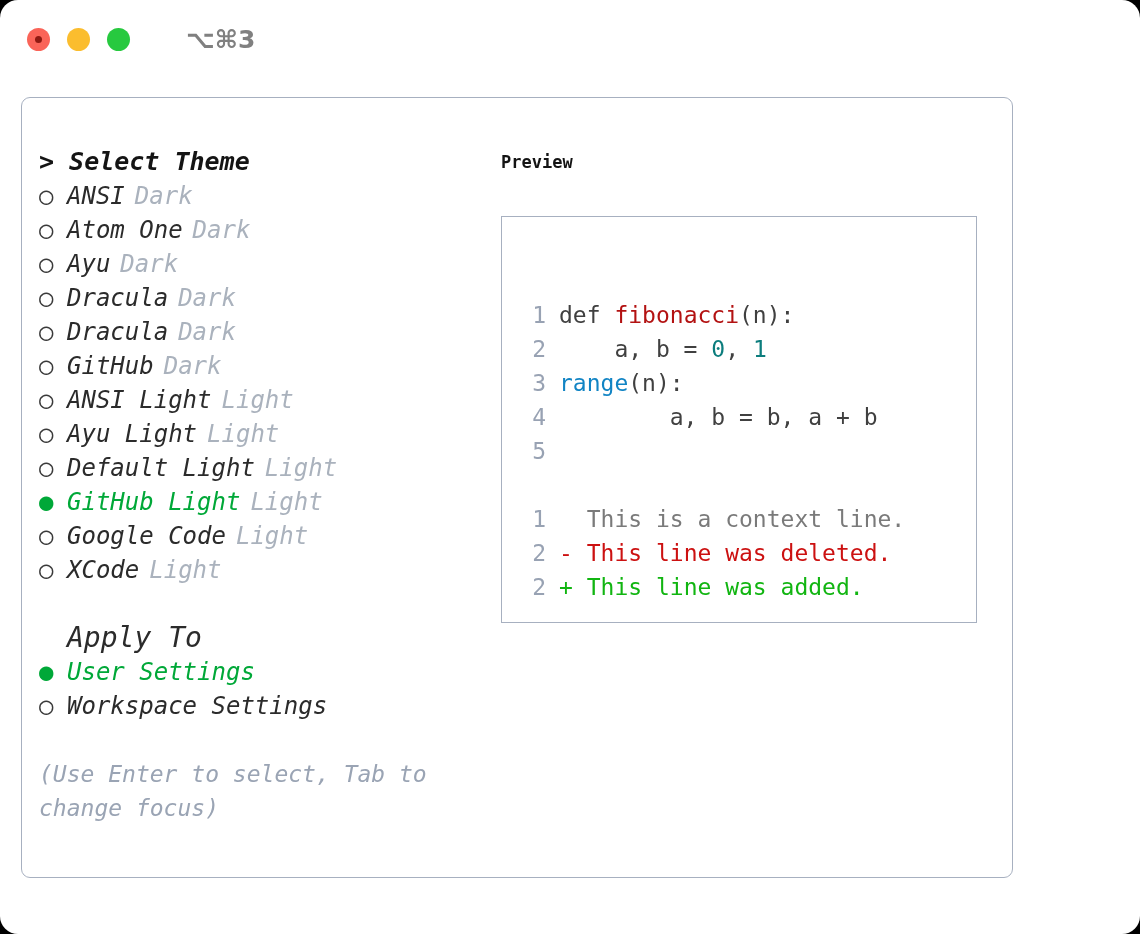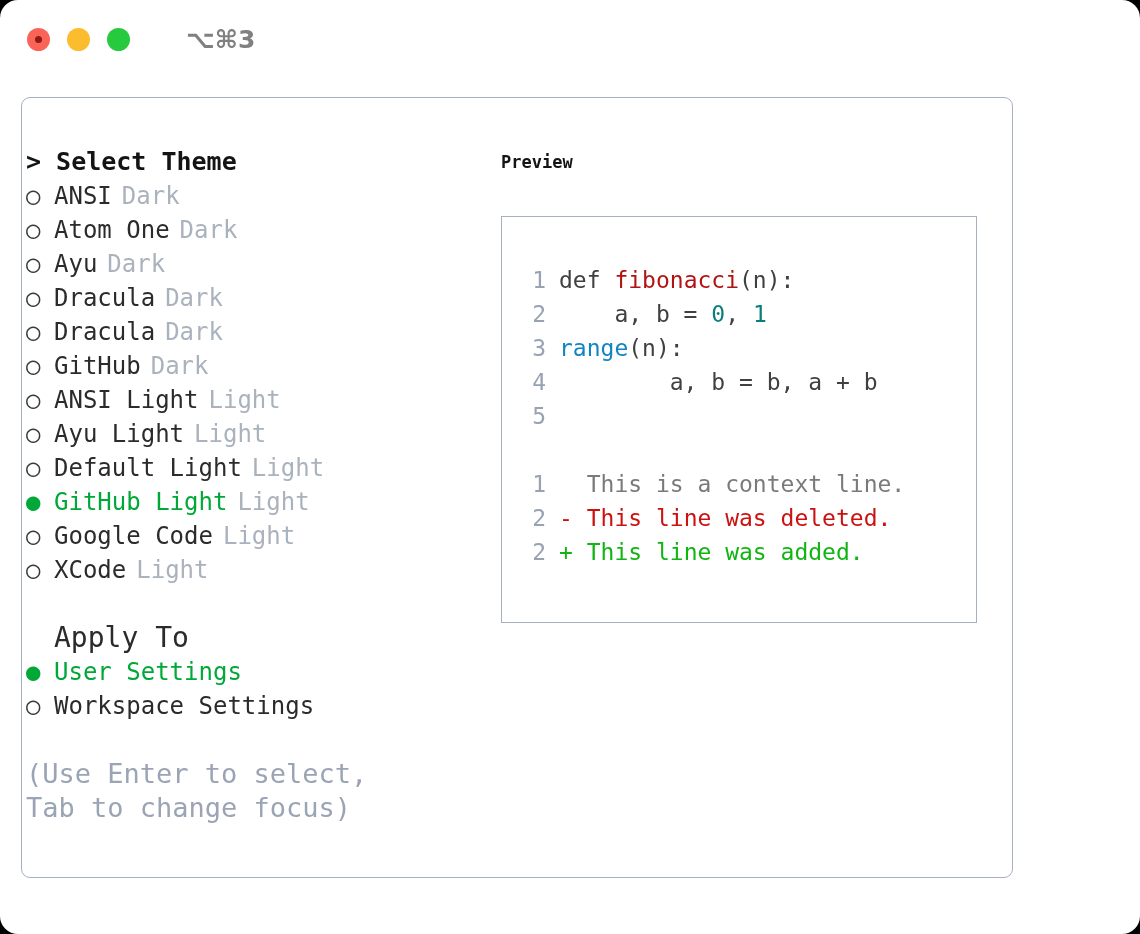--- a/index.html
+++ b/index.html
@@ -83,23 +83,24 @@
   .columns {
     position: absolute;
     left: 0; top: 0;
     width: 100%;
     height: 100%;
   }
 
   
   .left-col {
     position: absolute;
-    left: 4px;
+    left: 17px;
     top: 47px;
     width: 450px;
+    font-style: italic;
   }
 
   .list-header {
     font-size: 25px;
     font-weight: 700;
     color: #141414;
     line-height: 34px;
     white-space: pre;
   }
 
@@ -130,21 +131,21 @@
   .apply-header {
     font-size: 28px;
     color: #2b2b2b;
     line-height: 34px;
     padding-left: 28px;
     white-space: pre;
   }
 
   .hint {
     margin-top: 34px;
-    font-size: 27px;
+    font-size: 23px;
     line-height: 34px;
     color: #9aa4b4;
     width: 400px;
   }
 
   
   .right-col {
     position: absolute;
     left: 479px;
     top: 47px;
@@ -174,21 +175,21 @@
   }
   .ln {
     color: #98a2b3;
     width: 28px;
     flex: 0 0 28px;
     text-align: right;
     margin-right: 13px;
   }
   .code-text { color: #404040; }
 
-  .tok-func  { color: #b31212; }
+  .tok-func  { color: #b31212; margin-top: 35px; }
   .tok-num   { color: #0c7d7d; }
   .tok-call  { color: #1184c4; }
 
   .blank-gap { height: 34px; }
 
   .diff-ctx { color: #7a7a7a; }
   .diff-del { color: #cc1111; }
   .diff-add { color: #11b511; }
 </style>
 </head>

